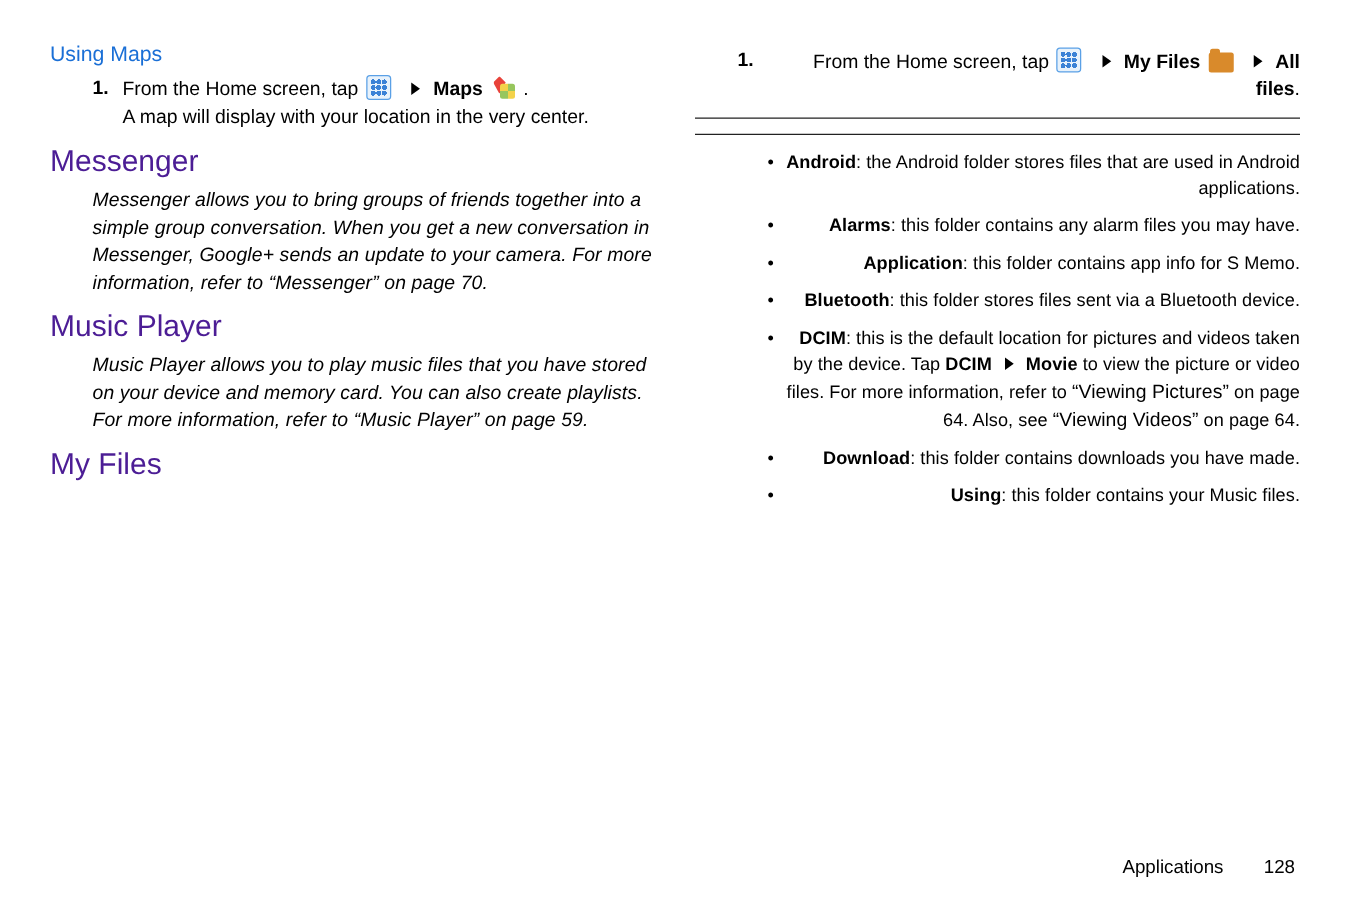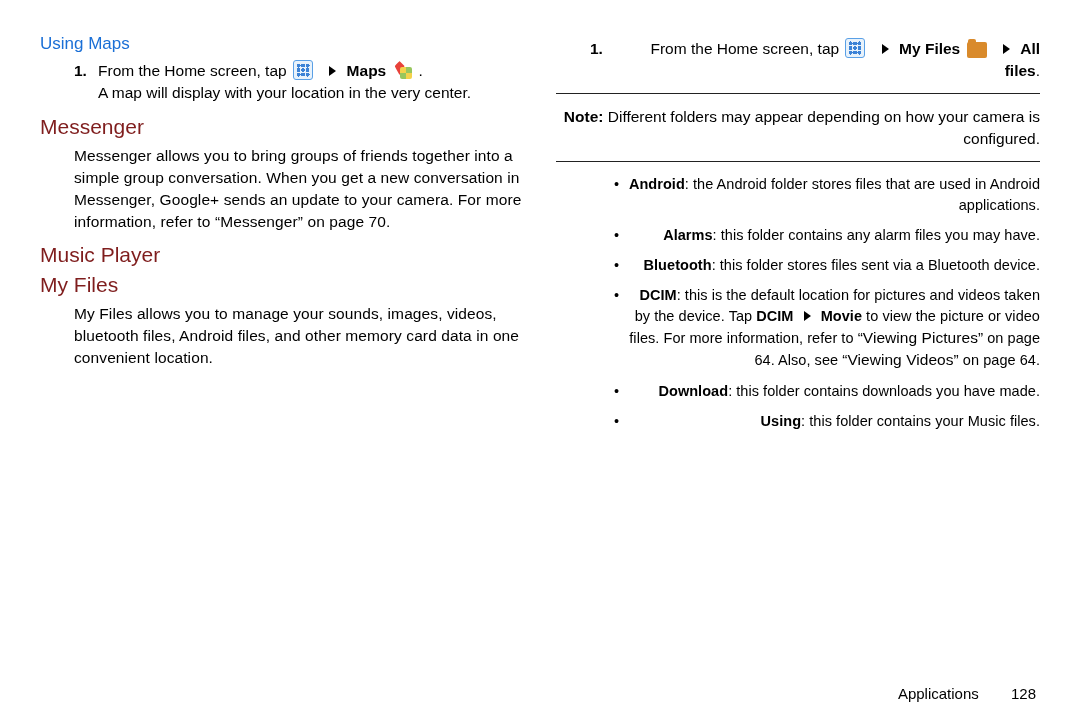--- a/index.html
+++ b/index.html
@@ -1,23 +1,23 @@
 <!DOCTYPE html>
 <html><head>
   <meta charset="utf-8">
   <style>
     * { box-sizing: border-box; margin: 0; padding: 0; }
     html, body { width: 1080px; height: 720px; background: #fff; font-family: Arial, Helvetica, sans-serif; color: #000; }
     .page { display: flex; width: 100%; height: 100%; padding: 34px 40px 27px 40px; }
     .col { width: 50%; padding: 0 16px; }
     .col.left { padding-left: 0; }
     .col.right { padding-right: 0; text-align: right; }
-    .h2 { color: #7f1d1d; font-size: 21px; font-weight: 400; margin: 6px 0 6px 0; }
+    .h2 { color: #4c1d95; font-size: 24px; font-weight: 400; margin: 6px 0 6px 0; }
     .h3 { color: #1a6fd6; font-size: 17px; font-weight: 400; margin: 0 0 6px 0; }
-    .para { font-size: 15.5px; line-height: 1.42; margin: 0 0 10px 0; padding-left: 34px; letter-spacing: 0.1px; }
+    .para { font-size: 15.5px; line-height: 1.42; margin: 0 0 10px 0; padding-left: 34px; letter-spacing: 0.1px; font-style: italic; }
     ol.num { list-style: none; padding-left: 34px; }
     ol.num > li { font-size: 15.5px; line-height: 1.45; margin: 4px 0 10px 0; position: relative; padding-left: 24px; }
     ol.num > li::before { content: attr(data-num) "."; font-weight: bold; position: absolute; left: 0; }
     .bold { font-weight: bold; }
     .ref { font-size: 15.5px; }
     ul.bullets { list-style: none; padding-left: 58px; }
     ul.bullets > li { font-size: 14.5px; line-height: 1.45; margin: 3px 0 9px 0; position: relative; padding-left: 14px; letter-spacing: 0.05px; }
     ul.bullets > li::before { content: "•"; position: absolute; left: 0; }
     hr.sep { border: none; border-top: 1px solid #222; margin: 10px 0 12px 0; }
     .note { font-size: 15.5px; line-height: 1.45; padding-left: 26px; text-indent: -26px; margin: 0 0 10px 0; }
@@ -64,50 +64,50 @@
         <span>A map will display with your location in the very center.</span>
       </li>
     </ol>
 
     <div class="h2">Messenger</div>
     <p class="para">
       <span>Messenger allows you to bring groups of friends together into a simple group conversation. When you get a new conversation in Messenger, Google+ sends an update to your camera. For more information, refer to </span><span class="ref">“Messenger” </span><span>on page 70.</span>
     </p>
 
     <div class="h2">Music Player</div>
+    <p class="para">
+      <span>Music Player allows you to play music files that you have stored on your device and memory card. You can also create playlists. For more information, refer to </span><span class="ref">“Music Player” </span><span>on page 59.</span>
+    </p>
 
     <div class="h2">My Files</div>
-    <p class="para">My Files allows you to manage your sounds, images, videos, bluetooth files, Android files, and other memory card data in one convenient location.</p>
 
   </div>
 
   <div class="col right">
 
     <ol class="num">
       <li data-num="1">
         <span>From the Home screen, tap </span>
         <span class="icon apps"></span>
         <span class="arrow"></span>
         <span class="bold">My Files</span>
         <span class="icon folder"></span>
         <span class="arrow"></span>
         <span class="bold">All files</span><span>.</span>
       </li>
     </ol>
 
     <hr class="sep">
-    <p class="note">
-      <span class="bold">Note: </span><span>Different folders may appear depending on how your camera is configured.</span>
-    </p>
     <hr class="sep">
 
 
     <ul class="bullets">
       <li><span class="bold">Android</span><span>: the Android folder stores files that are used in Android applications.</span></li>
       <li><span class="bold">Alarms</span><span>: this folder contains any alarm files you may have.</span></li>
+      <li><span class="bold">Application</span><span>: this folder contains app info for S Memo.</span></li>
       <li><span class="bold">Bluetooth</span><span>: this folder stores files sent via a Bluetooth device.</span></li>
       <li>
         <span class="bold">DCIM</span><span>: this is the default location for pictures and videos taken by the device. Tap </span><span class="bold">DCIM</span>
         <span class="arrow"></span>
         <span class="bold">Movie</span><span> to view the picture or video files. For more information, refer to </span><span class="ref">“Viewing Pictures”</span><span> on page 64. Also, see </span><span class="ref">“Viewing Videos”</span><span> on page 64.</span>
       </li>
       <li><span class="bold">Download</span><span>: this folder contains downloads you have made.</span></li>
       <li><span class="bold">Using</span><span>: this folder contains your Music files.</span></li>
     </ul>
 

